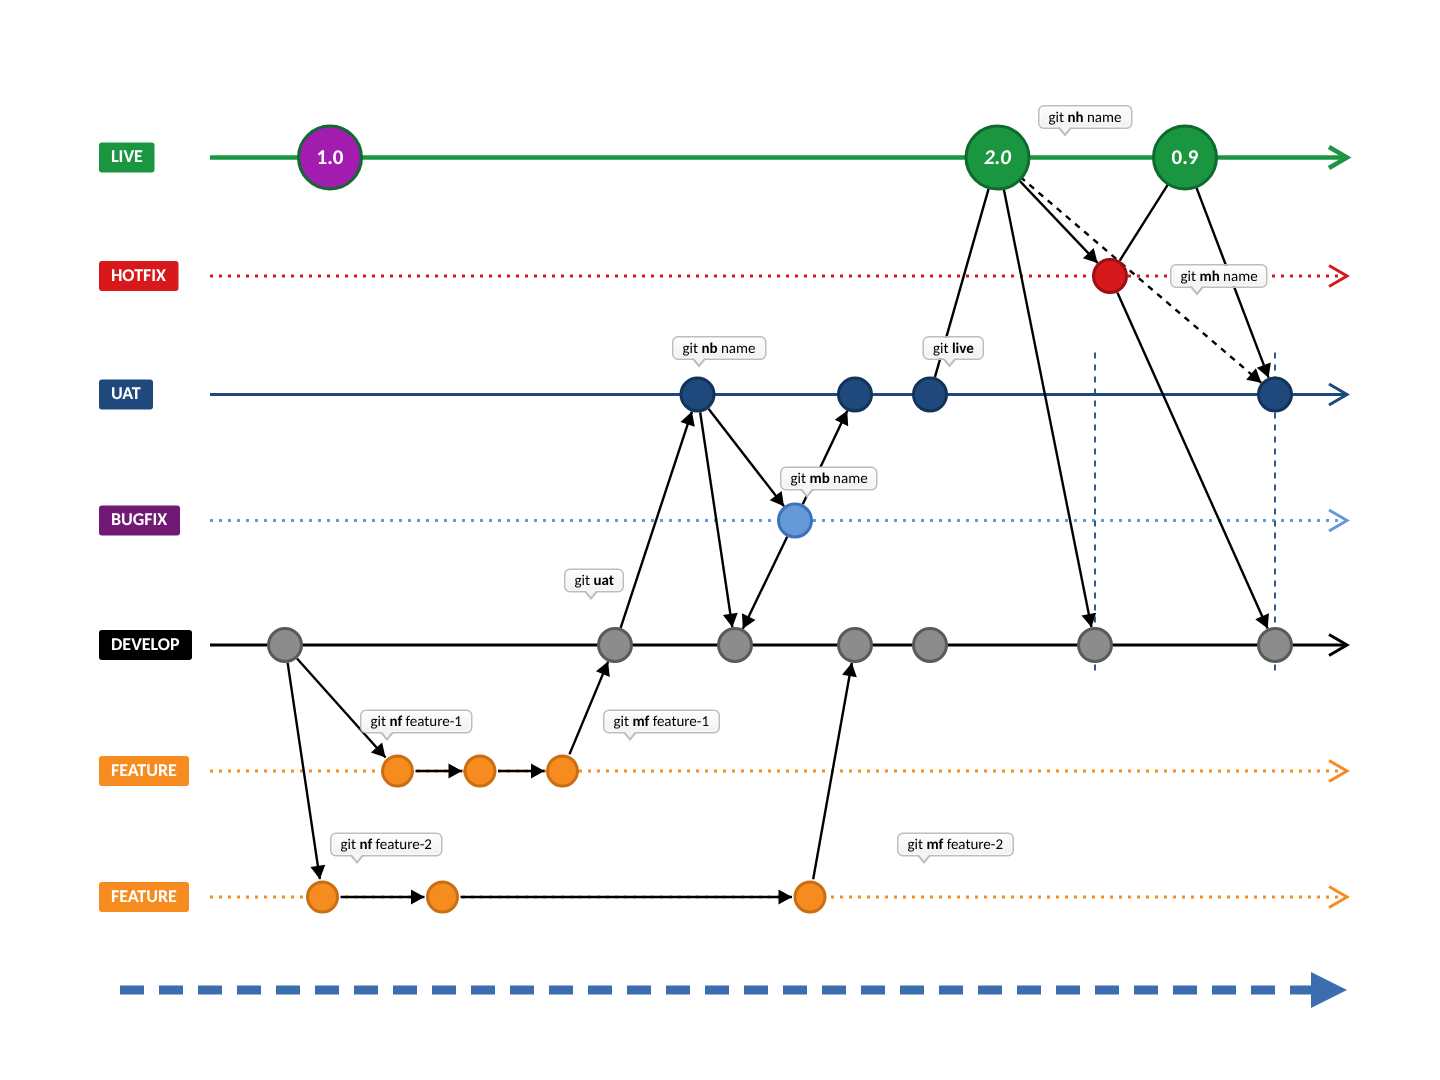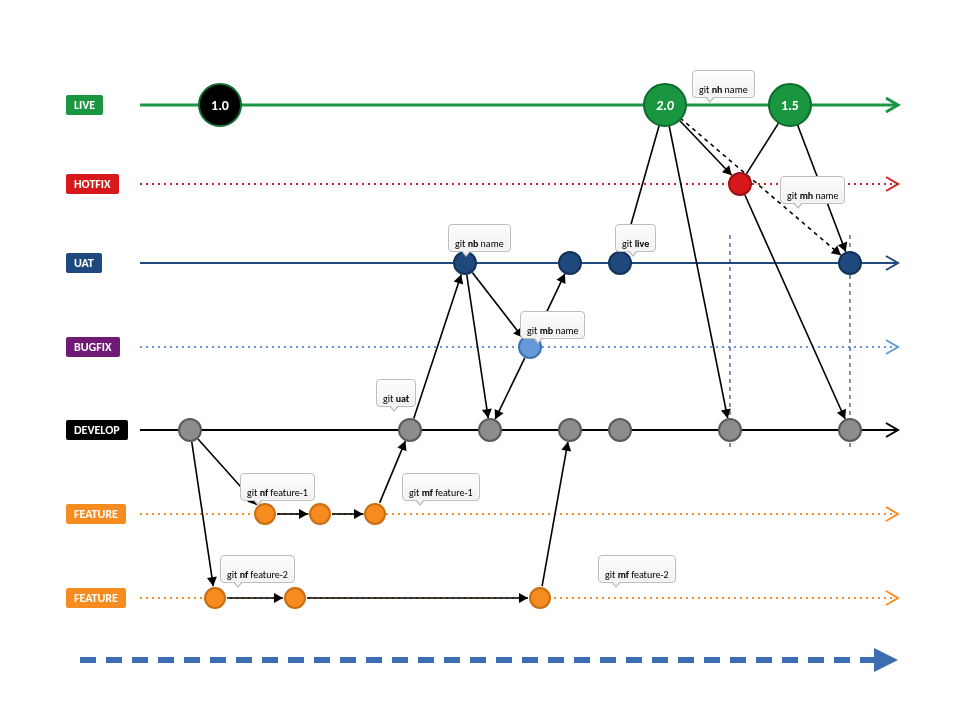--- a/index.html
+++ b/index.html
@@ -48,21 +48,21 @@
     color: #fff;
     font-size: 14px;
     font-weight: 600;
   }
   
   .cmd {
     position: absolute;
     background: linear-gradient(#fdfdfd,#f1f1f1);
     border: 1px solid #bdbdbd;
     border-radius: 4px;
-    padding: 12px 6px 1px;
+    padding: 0 6px 1px;
     font-size: 10px;
     line-height: 13px;
     white-space: nowrap;
     box-shadow: inset 0 0 0 1px rgba(255,255,255,.5);
   }
   .cmd .tail {
     position: absolute;
     bottom: -6px;
     width: 0; height: 0;
     border-left: 5px solid transparent;
@@ -152,28 +152,28 @@
       <line x1="80" y1="660" x2="878" y2="660" stroke="#3c6db0" stroke-width="6" stroke-dasharray="16,10"></line>
       <polygon points="898,660 874,648 874,672" fill="#3c6db0"></polygon>
     </svg>
     <div class="lane-label" style="top: 95px; background: rgb(26, 150, 65);">LIVE</div>
     <div class="lane-label" style="top: 174px; background: rgb(215, 25, 28);">HOTFIX</div>
     <div class="lane-label" style="top: 253px; background: rgb(31, 73, 125);">UAT</div>
     <div class="lane-label" style="top: 337px; background: #701a75;">BUGFIX</div>
     <div class="lane-label" style="top: 420px; background: rgb(0, 0, 0);">DEVELOP</div>
     <div class="lane-label" style="top: 504px; background: rgb(246, 139, 31);">FEATURE</div>
     <div class="lane-label" style="top: 588px; background: rgb(246, 139, 31);">FEATURE</div>
-    <div class="node node-lg" style="left: 220px; top: 105px; background: #000000; border: 2px solid rgb(15, 106, 46);">
+    <div class="node node-lg" style="left: 220px; top: 105px; background: #a21caf; border: 2px solid rgb(15, 106, 46);">
       <div class="tag">1.0</div>
     </div>
     <div class="node node-lg" style="left: 665px; top: 105px; background: rgb(26, 150, 65); border: 2px solid rgb(15, 106, 46); font-style: italic;">
       <div class="tag">2.0</div>
     </div>
     <div class="node node-lg" style="left: 790px; top: 105px; background: rgb(26, 150, 65); border: 2px solid rgb(15, 106, 46);">
-      <div class="tag">1.5</div>
+      <div class="tag">0.9</div>
     </div>
     <div class="node node-md" style="left: 190px; top: 430px; background: rgb(140, 140, 140); border: 2px solid rgb(90, 90, 90);"></div>
     <div class="node node-md" style="left: 410px; top: 430px; background: rgb(140, 140, 140); border: 2px solid rgb(90, 90, 90);"></div>
     <div class="node node-md" style="left: 490px; top: 430px; background: rgb(140, 140, 140); border: 2px solid rgb(90, 90, 90);"></div>
     <div class="node node-md" style="left: 570px; top: 430px; background: rgb(140, 140, 140); border: 2px solid rgb(90, 90, 90);"></div>
     <div class="node node-md" style="left: 620px; top: 430px; background: rgb(140, 140, 140); border: 2px solid rgb(90, 90, 90);"></div>
     <div class="node node-md" style="left: 730px; top: 430px; background: rgb(140, 140, 140); border: 2px solid rgb(90, 90, 90);"></div>
     <div class="node node-md" style="left: 850px; top: 430px; background: rgb(140, 140, 140); border: 2px solid rgb(90, 90, 90);"></div>
     <div class="node node-md" style="left: 465px; top: 263px; background: rgb(31, 73, 125); border: 2px solid rgb(18, 51, 90);"></div>
     <div class="node node-md" style="left: 570px; top: 263px; background: rgb(31, 73, 125); border: 2px solid rgb(18, 51, 90);"></div>

